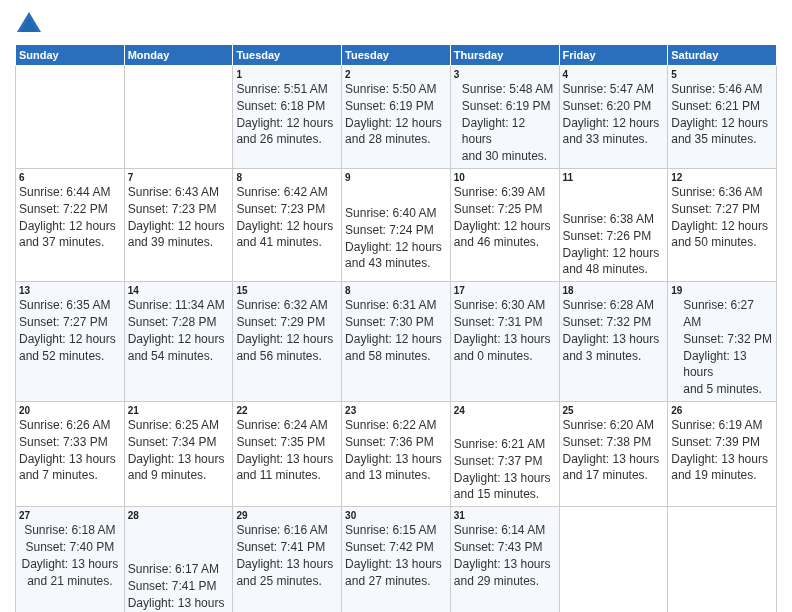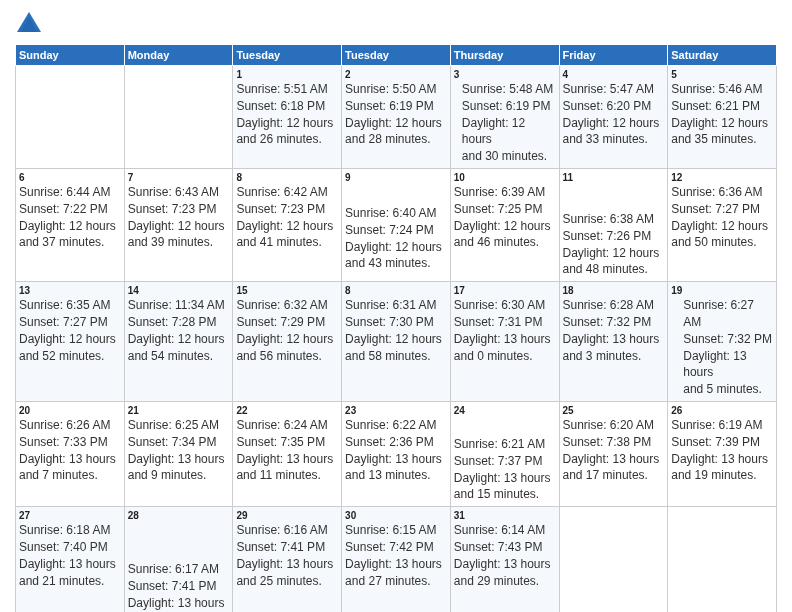--- a/index.html
+++ b/index.html
@@ -292,21 +292,21 @@
           <td>
             <span class="day-num">22</span>
             <div class="day-detail" style="white-space: pre-line;">Sunrise: 6:24 AM
 Sunset: 7:35 PM
 Daylight: 13 hours
 and 11 minutes.</div>
           </td>
           <td>
             <span class="day-num">23</span>
             <div class="day-detail" style="white-space: pre-line;">Sunrise: 6:22 AM
-Sunset: 2:36 PM
+Sunset: 7:36 PM
 Daylight: 13 hours
 and 13 minutes.</div>
           </td>
           <td>
             <span class="day-num">24</span>
             <div class="day-detail" style="white-space: pre-line; margin-top: 20px;">Sunrise: 6:21 AM
 Sunset: 7:37 PM
 Daylight: 13 hours
 and 15 minutes.</div>
           </td>
@@ -321,21 +321,21 @@
             <span class="day-num">26</span>
             <div class="day-detail" style="white-space: pre-line;">Sunrise: 6:19 AM
 Sunset: 7:39 PM
 Daylight: 13 hours
 and 19 minutes.</div>
           </td>
         </tr>
         <tr>
           <td>
             <span class="day-num">27</span>
-            <div class="day-detail" style="white-space: pre-line;">Sunrise: 6:18 AM
+            <div class="day-detail" style="white-space: pre-line; text-align: center;">Sunrise: 6:18 AM
 Sunset: 7:40 PM
 Daylight: 13 hours
 and 21 minutes.</div>
           </td>
           <td>
             <span class="day-num">28</span>
             <div class="day-detail" style="white-space: pre-line; margin-top: 40px;">Sunrise: 6:17 AM
 Sunset: 7:41 PM
 Daylight: 13 hours
 and 23 minutes.</div>

